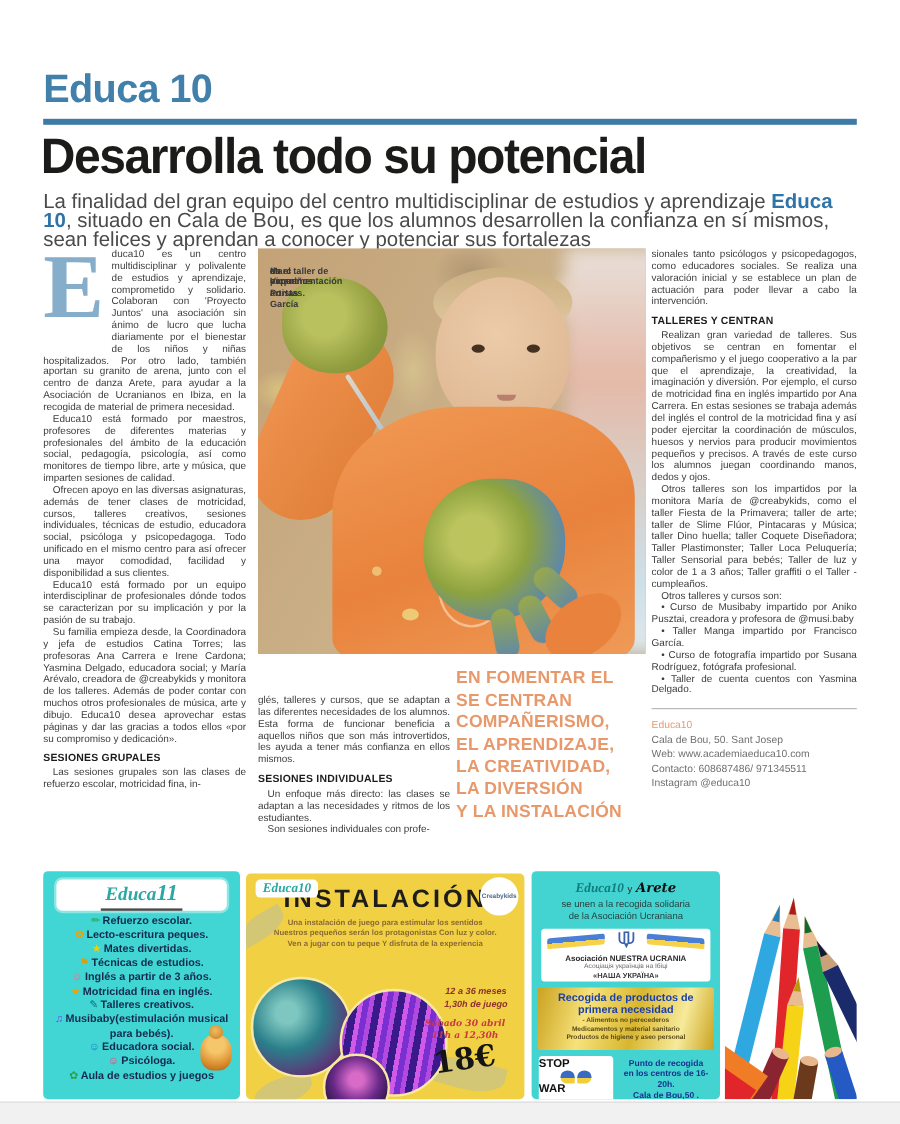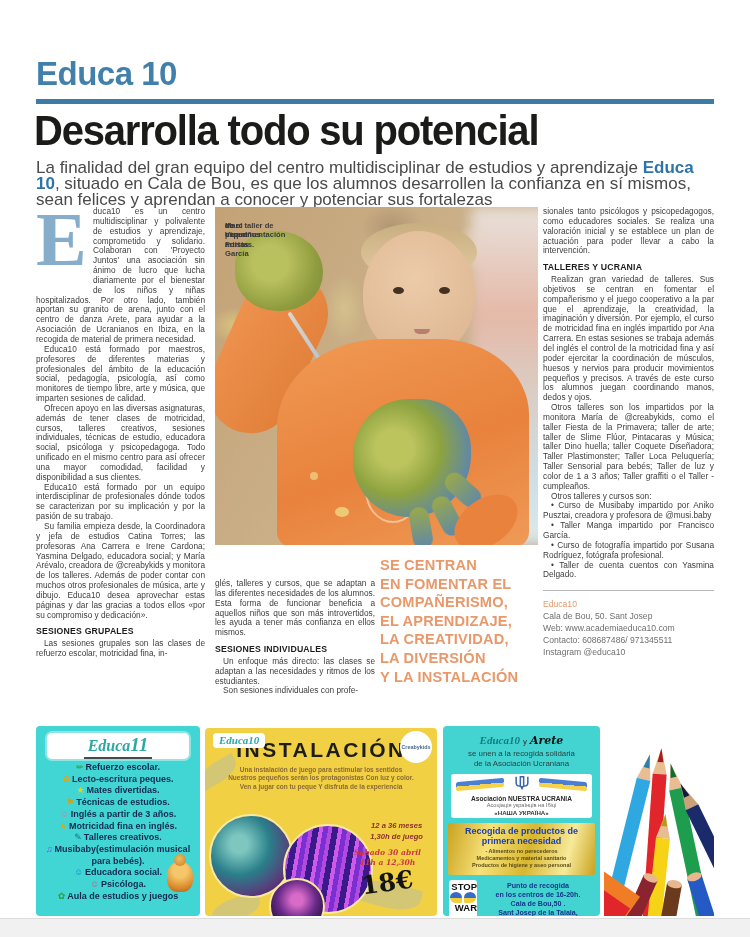--- a/index.html
+++ b/index.html
@@ -144,21 +144,21 @@
   .rib.l{left:5px;transform:skewY(-5deg);} .rib.r{right:5px;transform:skewY(5deg);}
   .trident{position:relative;margin-top:2px;}
   .ukr-a1{font-size:6.6px;font-weight:700;color:#2a2a2a;line-height:7.6px;}
   .ukr-a2{font-size:5.6px;color:#6a6a6a;line-height:6.6px;}
   .ukr-a3{font-size:6.2px;font-weight:700;color:#3a3a3a;line-height:7px;}
   .ukr-band{margin:5px auto 0;width:147px;height:52px;border-radius:2px;text-align:center;
     background:linear-gradient(105deg,#caa21f,#f7e27a 28%,#d8b62f 55%,#f7ea9a 80%,#c9a21f);}
   .band-title{padding-top:3px;color:#1b3faa;font-weight:800;font-size:9px;line-height:10.4px;}
   .band-items{margin-top:2px;color:#5a4a1a;font-size:5.5px;line-height:6.8px;font-weight:700;}
   .ukr-bottom{display:flex;gap:5px;margin:5px 6px 0;}
-  .stopwar{width:28px;height:38px;background:#fff;border-radius:3px;text-align:right;
+  .stopwar{width:62px;height:38px;background:#fff;border-radius:3px;text-align:left;
     font-weight:800;font-size:9.5px;color:#101010;line-height:10px;padding-top:2px;}
   .doves{display:block;margin:0 auto;width:26px;height:11px;position:relative;}
   .doves i{position:absolute;width:12px;height:11px;border-radius:50% 50% 10% 50%;}
   .doves i.b1{left:0;background:linear-gradient(#3a6ac4 55%,#f0cf3a 55%);}
   .doves i.b2{right:0;transform:scaleX(-1);background:linear-gradient(#3a6ac4 55%,#f0cf3a 55%);}
   .pickup{flex:1;color:#15348a;font-weight:700;font-size:7.1px;line-height:9.2px;text-align:center;padding-top:2px;}
 
   
   .pencil-box{position:absolute;left:604px;top:726px;width:110px;height:190px;background:#fff;overflow:hidden;}
 
@@ -213,32 +213,32 @@
   </div>
 
   <div class="col col2">
     <p class="body-p">glés, talleres y cursos, que se adaptan a las diferentes necesidades de los alumnos. Esta forma de funcionar beneficia a aquellos niños que son más introvertidos, les ayuda a tener más confianza en ellos mismos.</p>
     <div class="subhead">SESIONES INDIVIDUALES</div>
     <p class="body-p indent">Un enfoque más directo: las clases se adaptan a las necesidades y ritmos de los estudiantes.</p>
     <p class="body-p indent">Son sesiones individuales con profe-</p>
   </div>
 
   <div class="pullquote">
+    <div>EN FOMENTAR EL</div>
     <div>SE CENTRAN</div>
-    <div>EN FOMENTAR EL</div>
     <div>COMPAÑERISMO,</div>
     <div>EL APRENDIZAJE,</div>
     <div>LA CREATIVIDAD,</div>
     <div>LA DIVERSIÓN</div>
     <div>Y LA INSTALACIÓN</div>
   </div>
 
   <div class="col col3">
     <p class="body-p">sionales tanto psicólogos y psicopedagogos, como educadores sociales. Se realiza una valoración inicial y se establece un plan de actuación para poder llevar a cabo la intervención.</p>
-    <div class="subhead">TALLERES Y UCRANIA</div>
+    <div class="subhead">TALLERES Y CENTRAN</div>
     <p class="body-p indent">Realizan gran variedad de talleres. Sus objetivos se centran en fomentar el compañerismo y el juego cooperativo a la par que el aprendizaje, la creatividad, la imaginación y diversión. Por ejemplo, el curso de motricidad fina en inglés impartido por Ana Carrera. En estas sesiones se trabaja además del inglés el control de la motricidad fina y así poder ejercitar la coordinación de músculos, huesos y nervios para producir movimientos pequeños y precisos. A través de este curso los alumnos juegan coordinando manos, dedos y ojos.</p>
     <p class="body-p indent">Otros talleres son los impartidos por la monitora María de @creabykids, como el taller Fiesta de la Primavera; taller de arte; taller de  Slime Flúor, Pintacaras y Música; taller Dino huella; taller Coquete Diseñadora; Taller Plastimonster; Taller Loca Peluquería; Taller Sensorial para bebés; Taller de luz y color de 1 a 3 años; Taller graffiti o el Taller - cumpleaños.</p>
     <p class="body-p indent">Otros talleres y cursos son:</p>
     <p class="body-p indent">• Curso de Musibaby impartido por Aniko Pusztai, creadora y profesora de @musi.baby</p>
     <p class="body-p indent">• Taller Manga impartido por Francisco García.</p>
     <p class="body-p indent">• Curso de fotografía impartido por Susana Rodríguez, fotógrafa profesional.</p>
     <p class="body-p indent">• Taller de cuenta cuentos con Yasmina Delgado.</p>
     <hr class="divider">
     <div class="contact">
       <div class="contact-name">Educa10</div>

